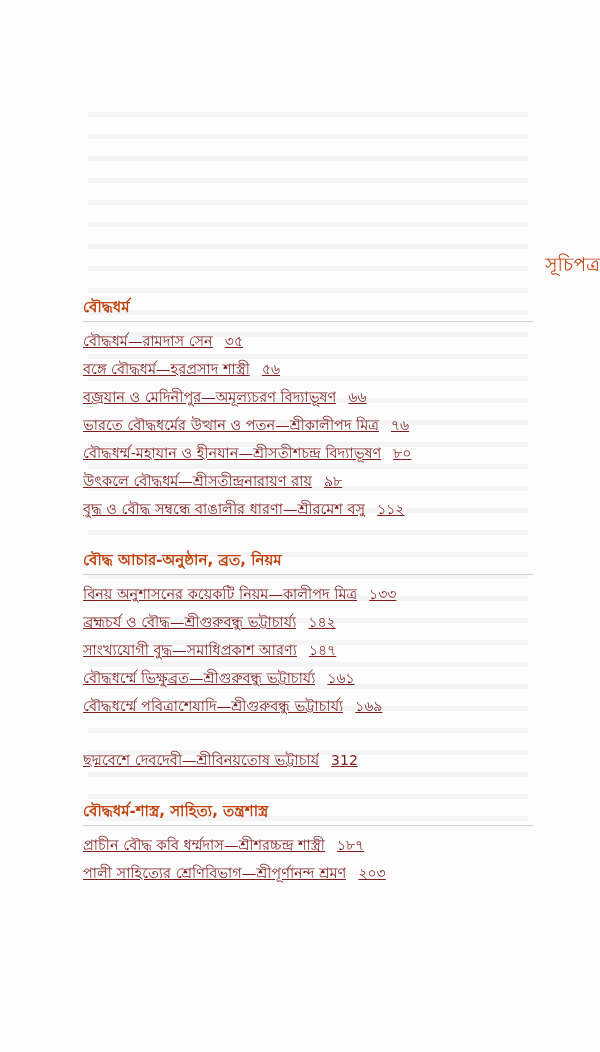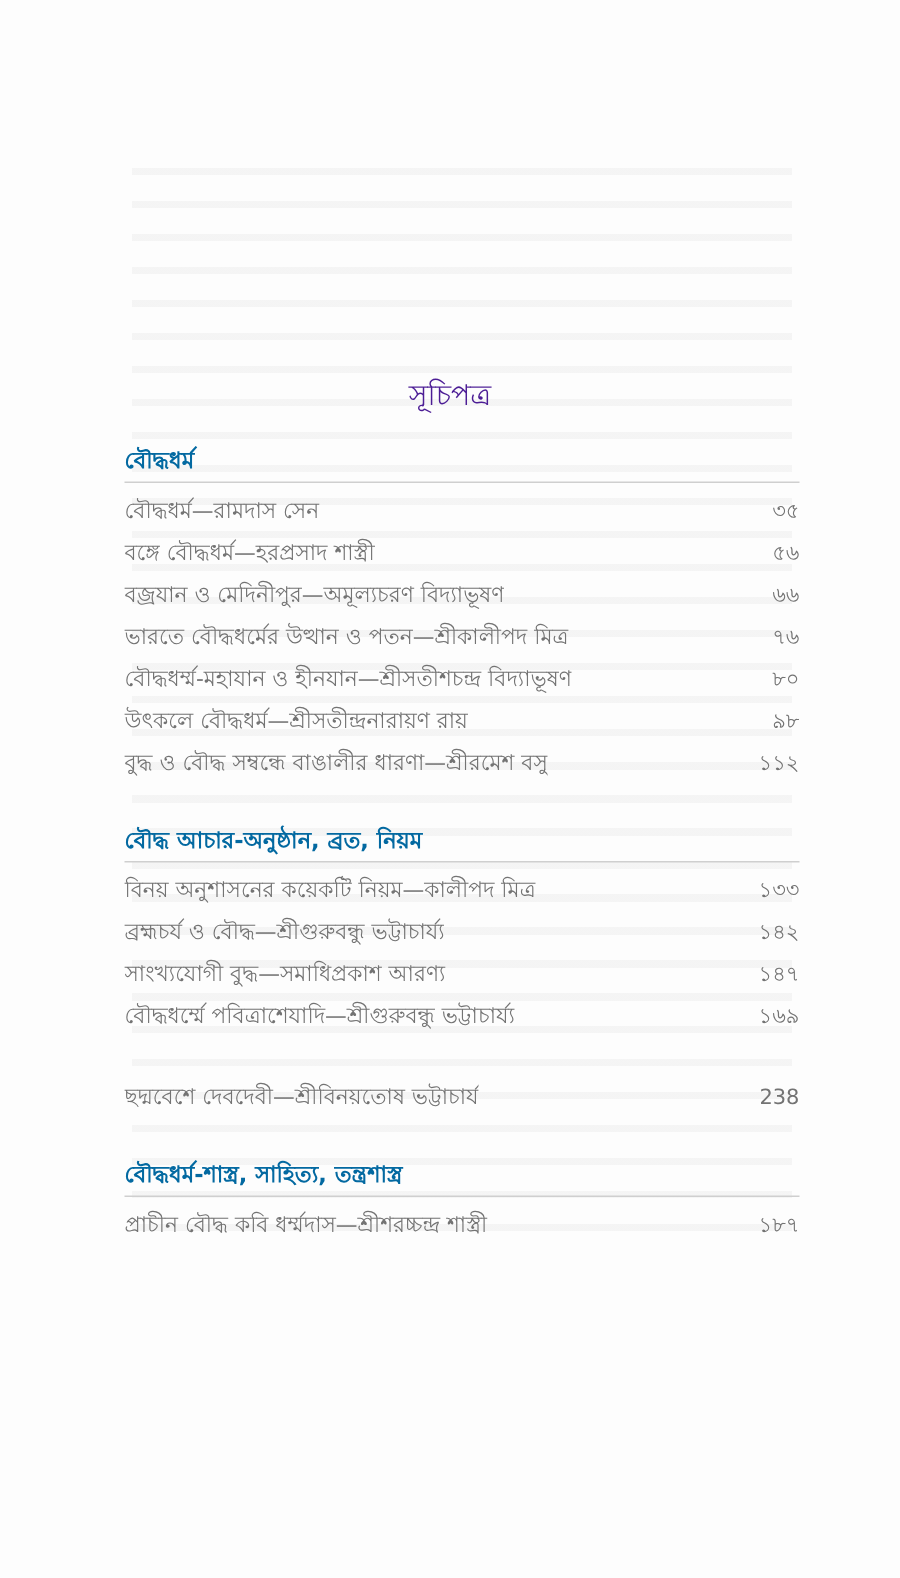--- a/index.html
+++ b/index.html
@@ -29,52 +29,52 @@
       height: 720px;
       opacity: 0.05;
       background:
         repeating-linear-gradient(180deg, #555 0 5px, transparent 5px 22px);
       pointer-events: none;
     }
     .title {
       position: absolute;
       left: 0; width: 600px;
       top: 252px;
-      text-align: center;
+      text-align: right;
       font-size: 19px;
       line-height: 24px;
-      color: #4c1d95;
+      color: #c2410c;
     }
     .content {
       position: absolute;
       left: 83px;
       top: 296px;
       width: 450px;
     }
     .section {
       margin-bottom: 26px;
     }
     .section-heading {
       font-size: 15px;
       line-height: 22px;
       height: 22px;
       font-weight: bold;
-      color: #0369a1;
+      color: #c2410c;
       padding-bottom: 3px;
       border-bottom: 1px solid #cfcfcf;
       margin-bottom: 5px;
     }
     .entry {
       display: flex;
-      justify-content: space-between;
       align-items: baseline;
       height: 28px;
       line-height: 28px;
       font-size: 14.5px;
-      color: #737373;
+      color: #7f1d1d;
+      text-decoration: underline;
     }
     .entry-text {
       white-space: nowrap;
       overflow: hidden;
     }
     .entry-page {
       white-space: nowrap;
       padding-left: 12px;
       font-size: 14px;
     }
@@ -129,34 +129,42 @@
       </div>
       <div class="entry">
         <span class="entry-text">ব্রহ্মচর্য ও বৌদ্ধ—শ্রীগুরুবন্ধু ভট্টাচার্য্য</span>
         <span class="entry-page">১৪২</span>
       </div>
       <div class="entry">
         <span class="entry-text">সাংখ্যযোগী বুদ্ধ—সমাধিপ্রকাশ আরণ্য</span>
         <span class="entry-page">১৪৭</span>
       </div>
       <div class="entry">
+        <span class="entry-text">বৌদ্ধধর্ম্মে ভিক্ষুব্রত—শ্রীগুরুবন্ধু ভট্টাচার্য্য</span>
+        <span class="entry-page">১৬১</span>
+      </div>
+      <div class="entry">
         <span class="entry-text">বৌদ্ধধর্ম্মে পবিত্রাশেযাদি—শ্রীগুরুবন্ধু ভট্টাচার্য্য</span>
         <span class="entry-page">১৬৯</span>
       </div>
     </div>
 
     <div class="section">
       <div class="entry">
         <span class="entry-text">ছদ্মবেশে দেবদেবী—শ্রীবিনয়তোষ ভট্টাচার্য</span>
-        <span class="entry-page">238</span>
+        <span class="entry-page">312</span>
       </div>
     </div>
 
     <div class="section">
       <div class="section-heading">বৌদ্ধধর্ম-শাস্ত্র, সাহিত্য, তন্ত্রশাস্ত্র</div>
       <div class="entry">
         <span class="entry-text">প্রাচীন বৌদ্ধ কবি ধর্ম্মদাস—শ্রীশরচ্চন্দ্র শাস্ত্রী</span>
         <span class="entry-page">১৮৭</span>
       </div>
+      <div class="entry">
+        <span class="entry-text">পালী সাহিত্যের শ্রেণিবিভাগ—শ্রীপূর্ণানন্দ শ্রমণ</span>
+        <span class="entry-page">২০৩</span>
+      </div>
     </div>
 
   </div>
 </div>
 
 </body></html>

